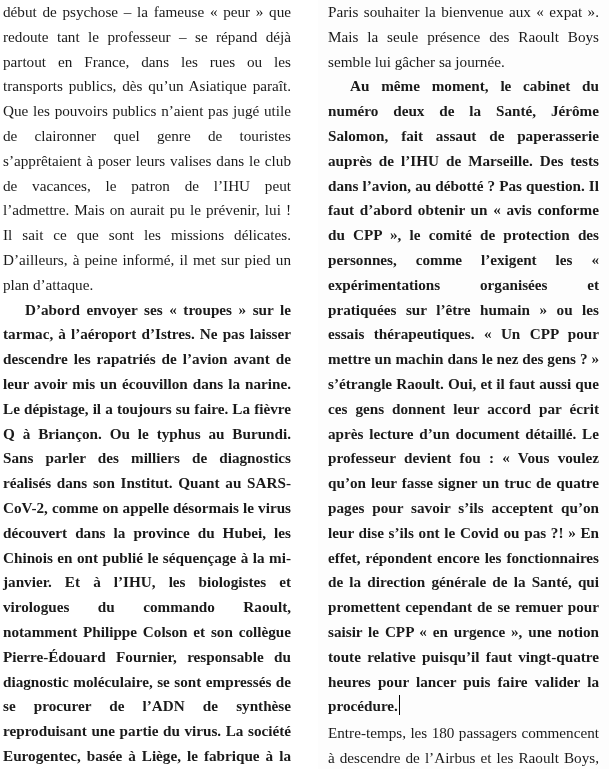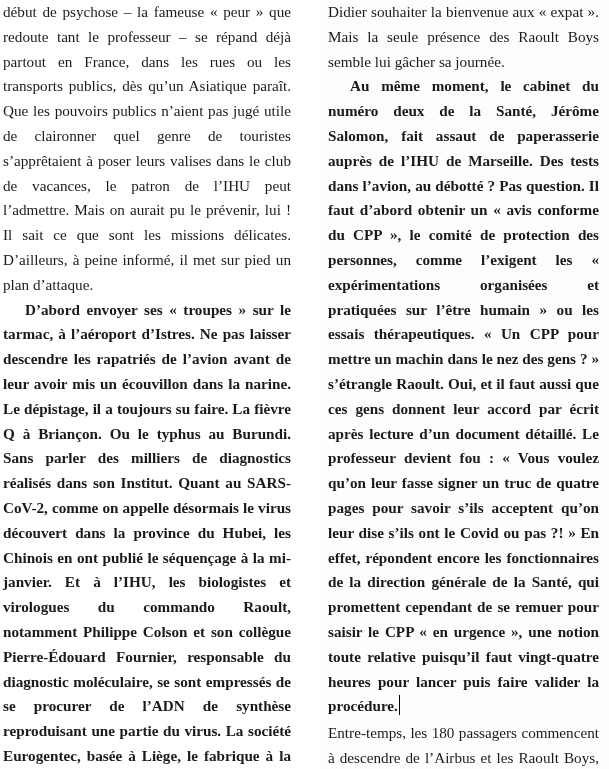--- a/index.html
+++ b/index.html
@@ -35,20 +35,20 @@
 <div class="page">
 
   <div class="col col-left">
     <p>début de psychose – la fameuse « peur » que redoute tant le professeur – se répand déjà partout en France, dans les rues ou les transports publics, dès qu’un Asiatique paraît. Que les pouvoirs publics n’aient pas jugé utile de claironner quel genre de touristes s’apprêtaient à poser leurs valises dans le club de vacances, le patron de l’IHU peut l’admettre. Mais on aurait pu le prévenir, lui ! Il sait ce que sont les missions délicates. D’ailleurs, à peine informé, il met sur pied un plan d’attaque.</p>
     <p class="indent">D’abord envoyer ses « troupes » sur le tarmac, à l’aéroport d’Istres. Ne pas laisser descendre les rapatriés de l’avion avant de leur avoir mis un écouvillon dans la narine. Le dépistage, il a toujours su faire. La fièvre Q à Briançon. Ou le typhus au Burundi. Sans parler des milliers de diagnostics réalisés dans son Institut. Quant au SARS-CoV-2, comme on appelle désormais le virus découvert dans la province du Hubei, les Chinois en ont publié le séquençage à la mi-janvier. Et à l’IHU, les biologistes et virologues du commando Raoult, notamment Philippe Colson et son collègue Pierre-Édouard Fournier, responsable du diagnostic moléculaire, se sont empressés de se procurer de l’ADN de synthèse reproduisant une partie du virus. La société Eurogentec, basée à Liège, le fabrique à la demande. L’Institut marseillais l’a rapidement reçu et a pu constituer ainsi sa première petite réserve de tests… Didier Raoult pense toujours que le « petit nouveau de Wuhan » n’est ni très méchant ni particulièrement expansionniste – la France ne compte alors que six cas de contamination –, mais il tient ses « troupes » prêtes à passer à l’action. « Dépister, tracer, isoler », c’est depuis toujours son mantra.</p>
 
   </div>
 
   <div class="col-right-wrap">
     <div class="col col-right">
-      <p>Didier souhaiter la bienvenue aux « expat ». Mais la seule présence des Raoult Boys semble lui gâcher sa journée.</p>
+      <p>Paris souhaiter la bienvenue aux « expat ». Mais la seule présence des Raoult Boys semble lui gâcher sa journée.</p>
       <p class="indent"><span>Au même moment, le cabinet du numéro deux de la Santé, Jérôme Salomon, fait assaut de paperasserie auprès de l’IHU de Marseille. Des tests dans l’avion, au débotté ? Pas question. Il faut d’abord obtenir un « avis conforme du CPP », le comité de protection des personnes, comme l’exigent les « expérimentations organisées et pratiquées sur l’être humain » ou les essais thérapeutiques. « Un CPP pour mettre un machin dans le nez des gens ? » s’étrangle Raoult. Oui, et il faut aussi que ces gens donnent leur accord par écrit après lecture d’un document détaillé. Le professeur devient fou : « Vous voulez qu’on leur fasse signer un truc de quatre pages pour savoir s’ils acceptent qu’on leur dise s’ils ont le Covid ou pas ?! » En effet, répondent encore les fonctionnaires de la direction générale de la Santé, qui promettent cependant de se remuer pour saisir le CPP « en urgence », une notion toute relative puisqu’il faut vingt-quatre heures pour lancer puis faire valider la procédure.</span><span class="cursor"></span></p>
       <p class="block-sep">Entre-temps, les 180 passagers commencent à descendre de l’Airbus et les Raoult Boys, en panne d’autorisations, remballent leur matériel. On aurait voulu priver l’IHU de Marseille de son (premier) quart d’heure de célébrité par temps de Covid qu’on ne s’y serait pas pris autrement.</p>
 
     </div>
   </div>
 
 </div>
 
 </body></html>

